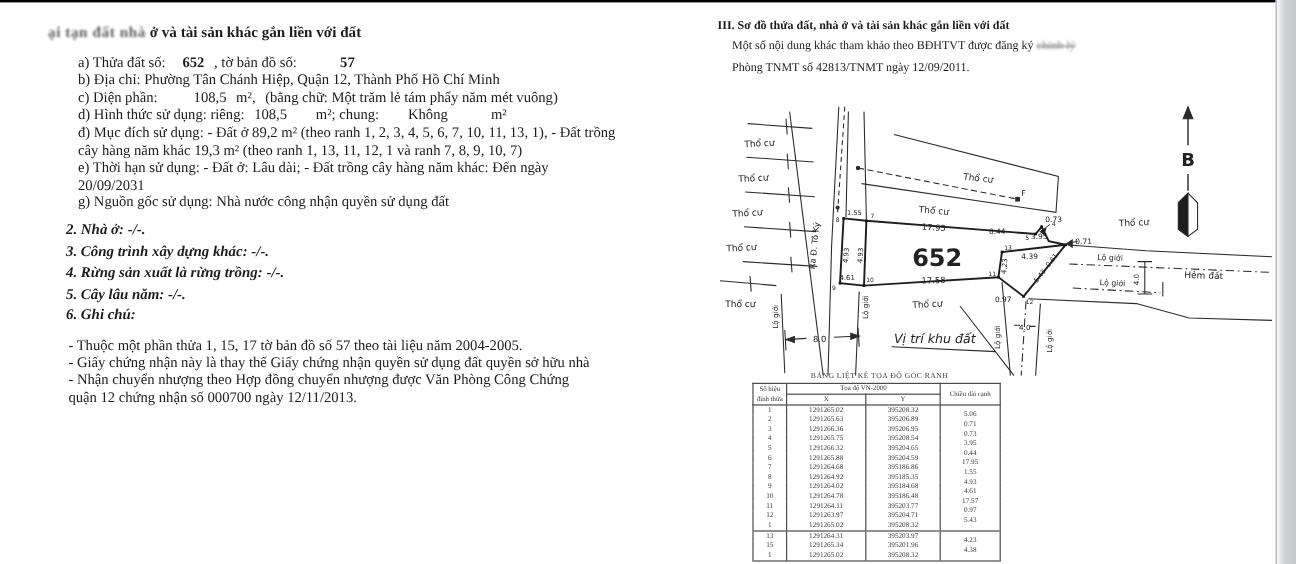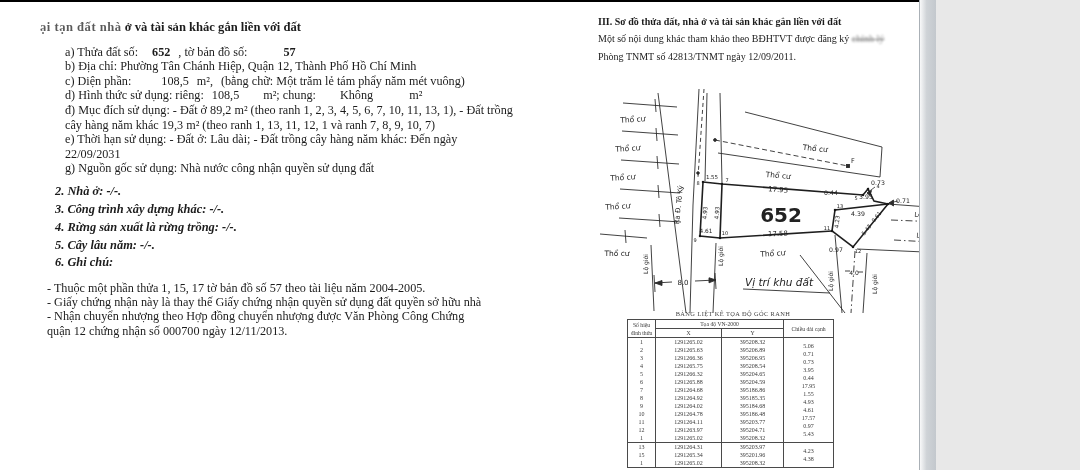--- a/index.html
+++ b/index.html
@@ -1,41 +1,41 @@
 <!DOCTYPE html>
 <html><head>
 <meta charset="utf-8">
 <style>
   html,body{margin:0;padding:0;background:#e8e8e8;}
-  .page{position:relative;width:936px;height:470px;background:#ffffff;overflow:hidden;
+  .page{position:relative;width:1080px;height:470px;background:#ffffff;overflow:hidden;
         font-family:"Liberation Serif","DejaVu Serif",serif;color:#1c1c1c;}
   .top-rule{position:absolute;left:0;top:0;width:100%;height:2px;background:#000;}
   .scan-edge{position:absolute;top:0;right:0;width:17px;height:470px;
         background:linear-gradient(to right,#ffffff 0%,#cfd3d7 45%,#c3c8cd 100%);}
   .scan-edge-line{position:absolute;top:0;right:16px;width:1px;height:470px;background:#aab0b6;}
 
   
   .left-col{position:absolute;left:38px;top:14px;width:540px;font-size:12.2px;line-height:14.6px;}
   .left-col .heading{margin:6px 0 10px 2px;font-size:12.6px;font-weight:bold;}
   .smudge{filter:blur(0.7px);opacity:.72;font-weight:600;letter-spacing:.5px;}
   .ln{margin-left:27px;}
   .ln .wrap-indent{text-align:center;}
   .b{font-weight:bold;}
   .g14{display:inline-block;width:14px;} .g8{display:inline-block;width:8px;}
   .g24{display:inline-block;width:24px;} .g30{display:inline-block;width:30px;}
   .g36{display:inline-block;width:36px;}
   .gap1{height:6px;} .gap2{height:10px;}
   .sect{margin-left:17px;font-weight:bold;font-style:italic;line-height:18px;font-size:12.4px;}
   .sect6{line-height:17px;}
-  .note{margin-left:9px;line-height:14.2px;}
+  .note{margin-left:19px;line-height:14.2px;}
 
   
   .right-col{position:absolute;left:598px;top:14px;width:465px;font-size:10px;}
   .right-col .heading{font-weight:bold;line-height:16px;}
-  .right-col .sub{margin-left:0;line-height:18px;}
+  .right-col .sub{margin-left:12px;line-height:18px;}
   .smudge2{filter:blur(1.1px);opacity:.55;text-decoration:line-through;}
 
   
   .diagram{position:absolute;left:595px;top:85px;width:485px;height:230px;}
   .diagram text{font-family:"DejaVu Sans",sans-serif;fill:#222;}
 
   
   .coords{position:absolute;left:627px;top:310px;width:212px;
           font-family:"Liberation Serif",serif;color:#333;}
   .tbl-title{font-size:6.4px;text-align:center;letter-spacing:.4px;margin-bottom:2px;color:#444;}
@@ -66,21 +66,21 @@
     <div class="ln">b) Địa chỉ:  Phường Tân Chánh Hiệp, Quận 12, Thành Phố Hồ Chí Minh</div>
     <div class="ln">
       <span>c) Diện phần:</span><span class="g30"></span><span>108,5</span><span class="g8"></span><span>m²,</span><span class="g8"></span><span>(bằng chữ: Một trăm lẻ tám phẩy năm mét vuông)</span>
     </div>
     <div class="ln">
       <span>d) Hình thức sử dụng: riêng:</span><span class="g8"></span><span>108,5</span><span class="g24"></span><span>m²; chung:</span><span class="g24"></span><span>Không</span><span class="g36"></span><span>m²</span>
     </div>
     <div class="ln">đ) Mục đích sử dụng:  - Đất ở 89,2 m² (theo ranh 1, 2, 3, 4, 5, 6, 7, 10, 11, 13, 1), - Đất trồng</div>
     <div class="ln"><span class="wrap-indent">cây hàng năm khác 19,3 m² (theo ranh 1, 13, 11, 12, 1 và ranh 7, 8, 9, 10, 7)</span></div>
     <div class="ln">e) Thời hạn sử dụng:  - Đất ở: Lâu dài; - Đất trồng cây hàng năm khác: Đến ngày</div>
-    <div class="ln"><span class="wrap-indent">22/09/2031</span></div>
+    <div class="ln"><span class="wrap-indent">20/09/2031</span></div>
     <div class="ln">g) Nguồn gốc sử dụng:  Nhà nước công nhận quyền sử dụng đất</div>
     <div class="gap1"></div>
     <div class="sect">2. Nhà ở:  -/-.</div>
     <div class="sect">3. Công trình xây dựng khác: -/-.</div>
     <div class="sect">4. Rừng sản xuất là rừng trồng: -/-.</div>
     <div class="sect">5. Cây lâu năm:  -/-.</div>
     <div class="sect sect6">6. Ghi chú:</div>
     <div class="gap2"></div>
     <div class="note">- Thuộc một phần thửa 1, 15, 17 tờ bản đồ số 57 theo tài liệu năm 2004-2005.</div>
     <div class="note">- Giấy chứng nhận này là thay thế Giấy chứng nhận quyền sử dụng đất quyền sở hữu nhà</div>

